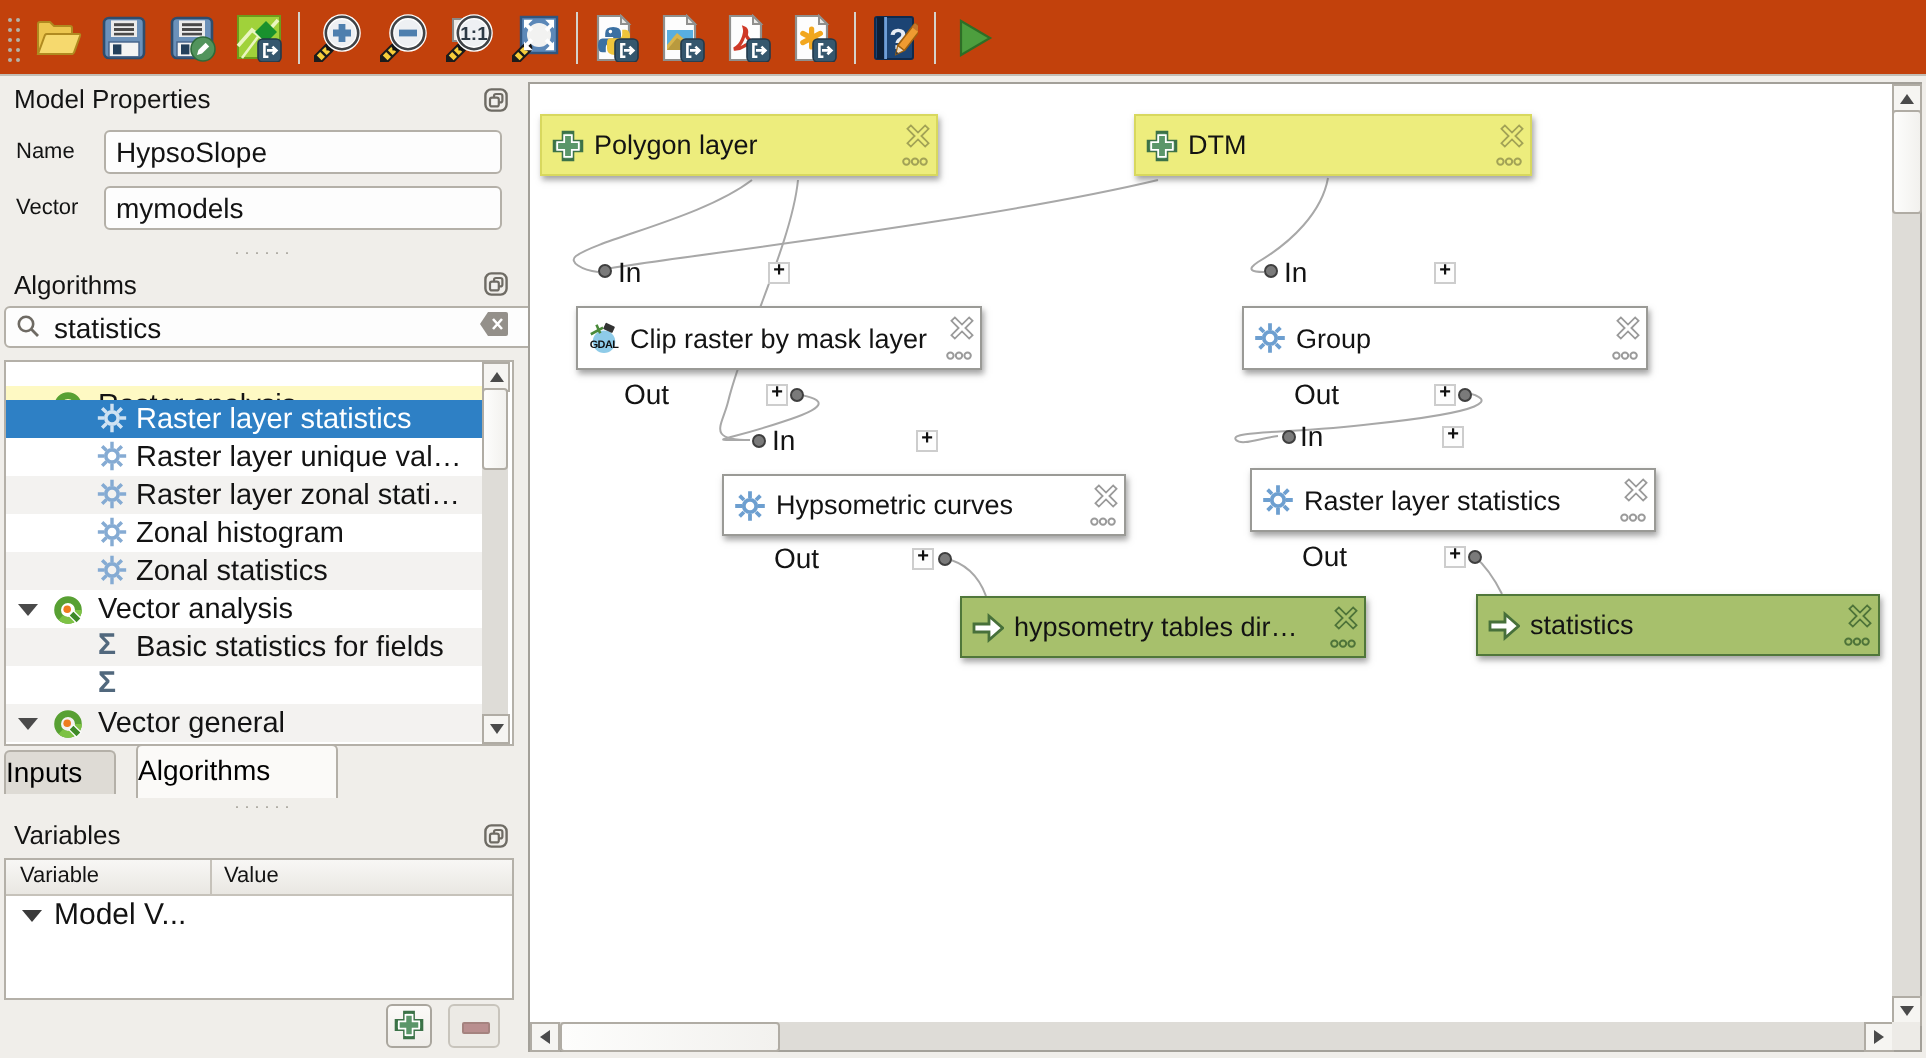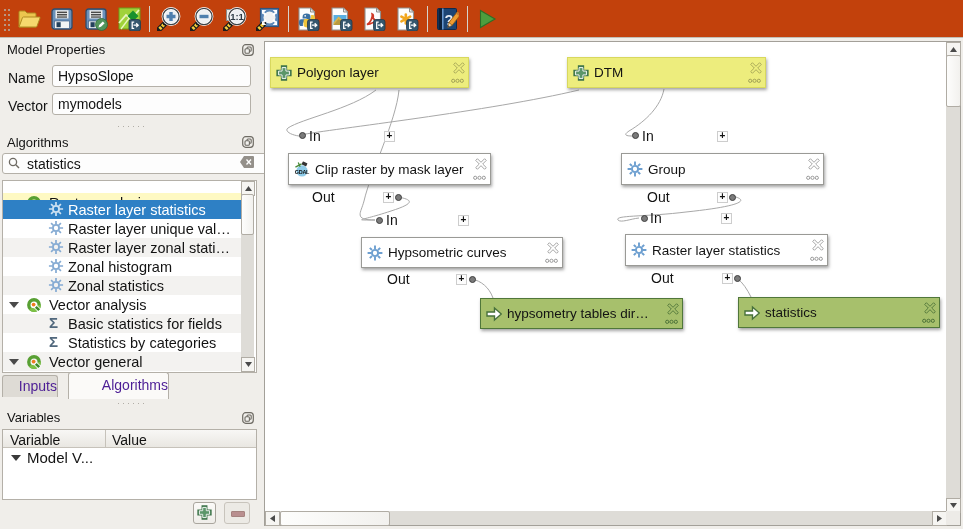--- a/index.html
+++ b/index.html
@@ -6,37 +6,37 @@
   body{width:963px;height:529px;overflow:hidden;position:relative;
        background:#f0eeea;font-family:"Liberation Sans",sans-serif;
        -webkit-font-smoothing:antialiased;}
   .abs{position:absolute}
   
   #toolbar{position:absolute;left:0;top:0;width:963px;height:37px;
            background:#c2410c;border-bottom:1px solid #c2beb6;}
   .tbi{position:absolute;top:7px;width:24px;height:24px}
   .tsep{position:absolute;top:6px;width:1px;height:26px;background:#d5d2cb}
   
-  .plabel{position:absolute;font-size:14px;color:#131313}
+  .plabel{position:absolute;font-size:11px;color:#131313}
   .flt{position:absolute;width:12px;height:12px}
   .tinput{position:absolute;background:#fdfdfd;border:1px solid #b4b0a8;border-radius:3px;
           font-size:14px;color:#131313;padding:0 0 0 5px;line-height:20px}
   .dots{position:absolute;color:#a8a49c;font-size:9px;letter-spacing:2px}
   
   #tree{position:absolute;left:2px;top:180px;width:253px;height:191px;
         background:#fff;border:1px solid #b4b0a8;overflow:hidden}
   .trow{position:absolute;left:0;width:238px;height:19px;font-size:14.5px;color:#131313;
         white-space:nowrap;overflow:hidden}
   .trow .tw{position:absolute;left:6px;top:7px;width:0;height:0;
             border-left:5px solid transparent;border-right:5px solid transparent;
             border-top:6px solid #4a4a4a}
   .ticon{position:absolute;top:2px;width:16px;height:16px}
   .ttext{position:absolute;top:2px}
   
-  .tab{position:absolute;font-size:14px;color:#4c1d95;text-align:right;
+  .tab{position:absolute;font-size:14px;color:#000000;text-align:left;
        border:1px solid #b4b0a8;border-bottom:none;border-radius:3px 3px 0 0}
   
   #vartable{position:absolute;left:2px;top:429px;width:253px;height:69px;
             background:#fff;border:1px solid #b4b0a8}
   
   .sbtn{position:absolute;border:1px solid #aaa69e;border-radius:3px;
         background:linear-gradient(#fbfaf8,#efede9)}
   
   #frame{position:absolute;left:264px;top:41px;width:695px;height:483px;
          border:1px solid #a3a099;background:#fff}
@@ -318,21 +318,20 @@
           <use href="#qicon"></use>
         </svg>
       <span class="ttext" style="left:46px">Vector analysis</span>
     </div>
     <div class="trow" style="top:133px;background:#f3f2f0">
       <span style="position:absolute;left:46px;top:0px;font-size:15px;font-weight:bold;color:#51687d">Σ</span>
       <span class="ttext" style="left:65px">Basic statistics for fields</span>
     </div>
     <div class="trow" style="top:152px;background:#fff">
       <span style="position:absolute;left:46px;top:0px;font-size:15px;font-weight:bold;color:#51687d">Σ</span>
-      <span class="ttext" style="left:65px">Statistics by categories</span>
     </div>
     <div class="trow" style="top:171px;background:#f3f2f0">
       <span class="tw"></span>
       <svg class="ticon" style="left:23px" width="16" height="16">
           <use href="#qicon"></use>
         </svg>
       <span class="ttext" style="left:46px">Vector general</span>
     </div>
 
     <div class="sbtrack" style="left:238px;top:0;width:13px;height:189px"></div>

